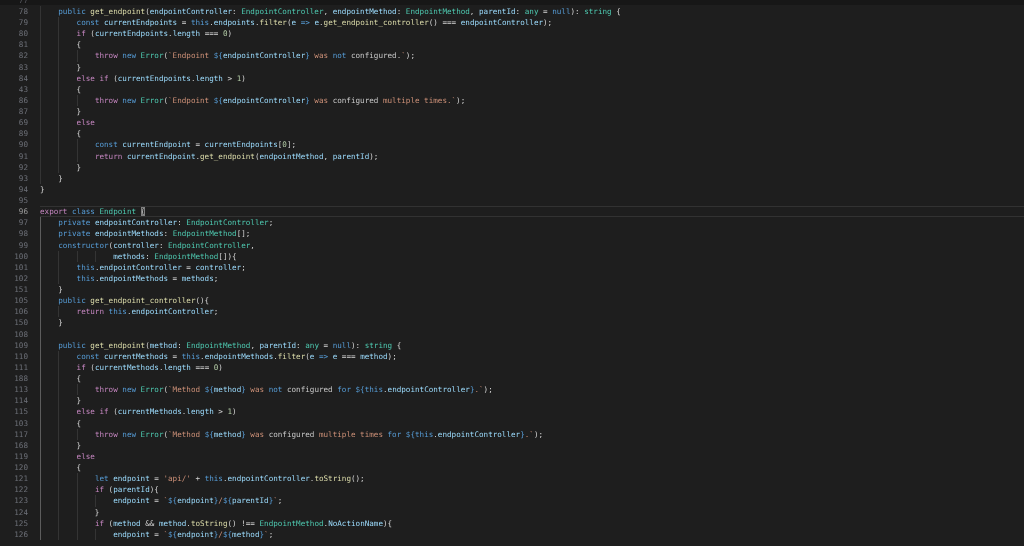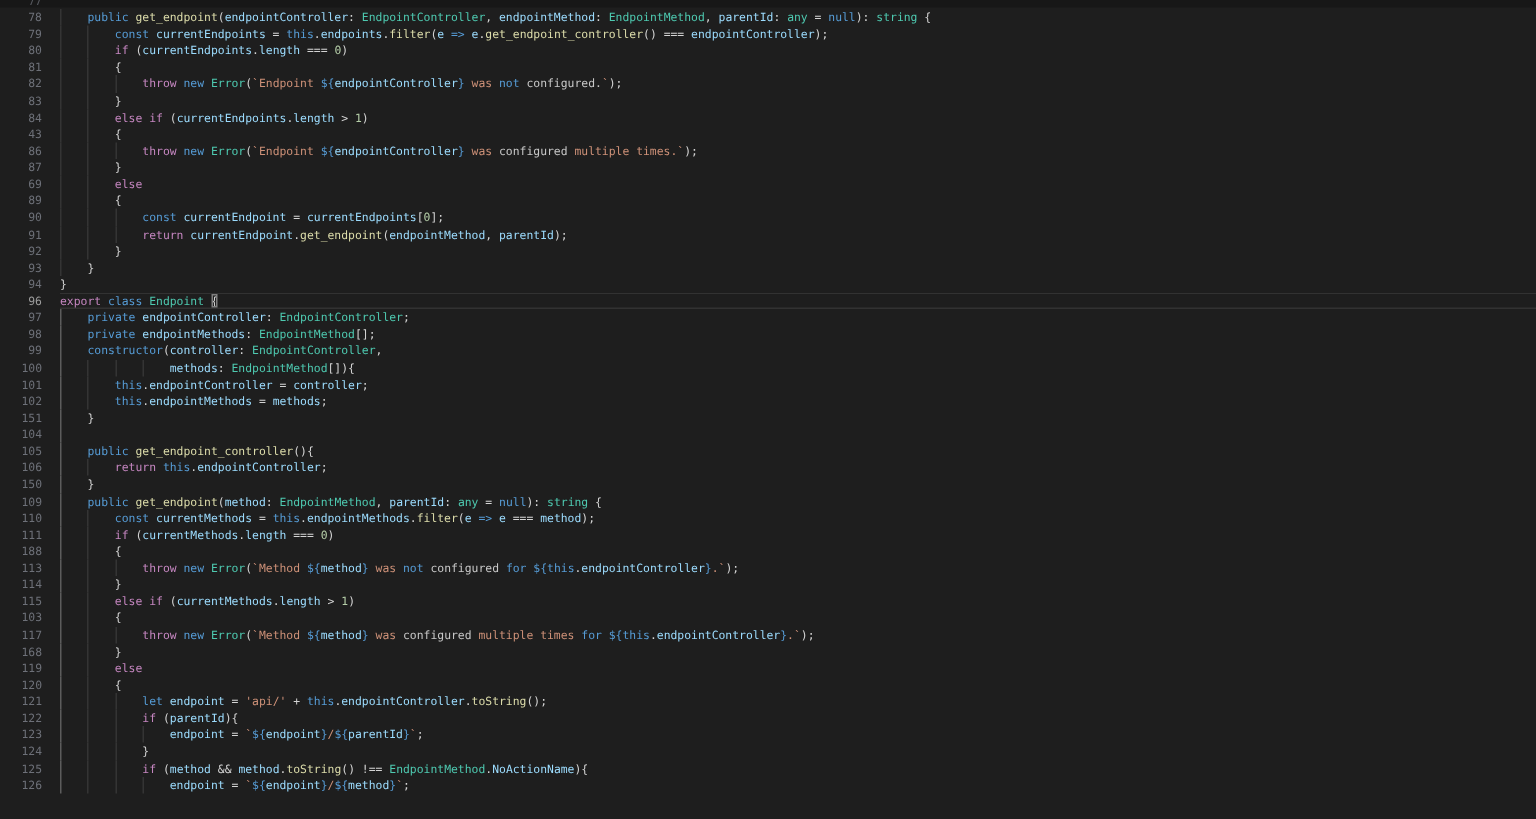--- a/index.html
+++ b/index.html
@@ -40,32 +40,33 @@
       <div class="row"><span class="gutter">43</span><span class="code"><i class="guide" style="left: 0ch;"></i><i class="guide" style="left: 4ch;"></i><span style="color: rgb(212, 212, 212);">        {</span></span></div>
       <div class="row"><span class="gutter">86</span><span class="code"><i class="guide" style="left: 0ch;"></i><i class="guide" style="left: 4ch;"></i><i class="guide" style="left: 8ch;"></i><span style="color: rgb(212, 212, 212);">            </span><span style="color: rgb(197, 134, 192);">throw</span><span style="color: rgb(212, 212, 212);"> </span><span style="color: rgb(86, 156, 214);">new</span><span style="color: rgb(212, 212, 212);"> </span><span style="color: rgb(78, 201, 176);">Error</span><span style="color: rgb(212, 212, 212);">(</span><span style="color: rgb(206, 145, 120);">`Endpoint </span><span style="color: rgb(86, 156, 214);">${</span><span style="color: rgb(156, 220, 254);">endpointController</span><span style="color: rgb(86, 156, 214);">}</span><span style="color: rgb(206, 145, 120);"> was </span><span style="color: rgb(200, 200, 200);">configured</span><span style="color: rgb(206, 145, 120);"> multiple times.</span><span style="color: rgb(206, 145, 120);">`</span><span style="color: rgb(212, 212, 212);">);</span></span></div>
       <div class="row"><span class="gutter">87</span><span class="code"><i class="guide" style="left: 0ch;"></i><i class="guide" style="left: 4ch;"></i><span style="color: rgb(212, 212, 212);">        }</span></span></div>
       <div class="row"><span class="gutter">69</span><span class="code"><i class="guide" style="left: 0ch;"></i><i class="guide" style="left: 4ch;"></i><span style="color: rgb(212, 212, 212);">        </span><span style="color: rgb(197, 134, 192);">else</span></span></div>
       <div class="row"><span class="gutter">89</span><span class="code"><i class="guide" style="left: 0ch;"></i><i class="guide" style="left: 4ch;"></i><span style="color: rgb(212, 212, 212);">        {</span></span></div>
       <div class="row"><span class="gutter">90</span><span class="code"><i class="guide" style="left: 0ch;"></i><i class="guide" style="left: 4ch;"></i><i class="guide" style="left: 8ch;"></i><span style="color: rgb(212, 212, 212);">            </span><span style="color: rgb(86, 156, 214);">const</span><span style="color: rgb(212, 212, 212);"> </span><span style="color: rgb(156, 220, 254);">currentEndpoint</span><span style="color: rgb(212, 212, 212);"> = </span><span style="color: rgb(156, 220, 254);">currentEndpoints</span><span style="color: rgb(212, 212, 212);">[</span><span style="color: rgb(181, 206, 168);">0</span><span style="color: rgb(212, 212, 212);">];</span></span></div>
       <div class="row"><span class="gutter">91</span><span class="code"><i class="guide" style="left: 0ch;"></i><i class="guide" style="left: 4ch;"></i><i class="guide" style="left: 8ch;"></i><span style="color: rgb(212, 212, 212);">            </span><span style="color: rgb(197, 134, 192);">return</span><span style="color: rgb(212, 212, 212);"> </span><span style="color: rgb(156, 220, 254);">currentEndpoint</span><span style="color: rgb(212, 212, 212);">.</span><span style="color: rgb(220, 220, 170);">get_endpoint</span><span style="color: rgb(212, 212, 212);">(</span><span style="color: rgb(156, 220, 254);">endpointMethod</span><span style="color: rgb(212, 212, 212);">, </span><span style="color: rgb(156, 220, 254);">parentId</span><span style="color: rgb(212, 212, 212);">);</span></span></div>
       <div class="row"><span class="gutter">92</span><span class="code"><i class="guide" style="left: 0ch;"></i><i class="guide" style="left: 4ch;"></i><span style="color: rgb(212, 212, 212);">        }</span></span></div>
       <div class="row"><span class="gutter">93</span><span class="code"><i class="guide" style="left: 0ch;"></i><span style="color: rgb(212, 212, 212);">    }</span></span></div>
       <div class="row"><span class="gutter">94</span><span class="code"><span style="color: rgb(212, 212, 212);">}</span></span></div>
+      <div class="row"><span class="gutter">95</span><span class="code"></span></div>
       <div class="row current"><span class="gutter">96</span><span class="code"><span style="color: rgb(197, 134, 192);">export</span><span style="color: rgb(212, 212, 212);"> </span><span style="color: rgb(86, 156, 214);">class</span><span style="color: rgb(212, 212, 212);"> </span><span style="color: rgb(78, 201, 176);">Endpoint</span><span style="color: rgb(212, 212, 212);"> </span><span class="tok-box" style="color: rgb(212, 212, 212);">{</span></span></div>
       <div class="row"><span class="gutter">97</span><span class="code"><i class="guide active" style="left: 0ch;"></i><span style="color: rgb(212, 212, 212);">    </span><span style="color: rgb(86, 156, 214);">private</span><span style="color: rgb(212, 212, 212);"> </span><span style="color: rgb(156, 220, 254);">endpointController</span><span style="color: rgb(212, 212, 212);">: </span><span style="color: rgb(78, 201, 176);">EndpointController</span><span style="color: rgb(212, 212, 212);">;</span></span></div>
       <div class="row"><span class="gutter">98</span><span class="code"><i class="guide active" style="left: 0ch;"></i><span style="color: rgb(212, 212, 212);">    </span><span style="color: rgb(86, 156, 214);">private</span><span style="color: rgb(212, 212, 212);"> </span><span style="color: rgb(156, 220, 254);">endpointMethods</span><span style="color: rgb(212, 212, 212);">: </span><span style="color: rgb(78, 201, 176);">EndpointMethod</span><span style="color: rgb(212, 212, 212);">[];</span></span></div>
       <div class="row"><span class="gutter">99</span><span class="code"><i class="guide active" style="left: 0ch;"></i><span style="color: rgb(212, 212, 212);">    </span><span style="color: rgb(86, 156, 214);">constructor</span><span style="color: rgb(212, 212, 212);">(</span><span style="color: rgb(156, 220, 254);">controller</span><span style="color: rgb(212, 212, 212);">: </span><span style="color: rgb(78, 201, 176);">EndpointController</span><span style="color: rgb(212, 212, 212);">,</span></span></div>
       <div class="row"><span class="gutter">100</span><span class="code"><i class="guide active" style="left: 0ch;"></i><i class="guide" style="left: 4ch;"></i><i class="guide" style="left: 8ch;"></i><i class="guide" style="left: 12ch;"></i><span style="color: rgb(212, 212, 212);">                </span><span style="color: rgb(156, 220, 254);">methods</span><span style="color: rgb(212, 212, 212);">: </span><span style="color: rgb(78, 201, 176);">EndpointMethod</span><span style="color: rgb(212, 212, 212);">[]){</span></span></div>
       <div class="row"><span class="gutter">101</span><span class="code"><i class="guide active" style="left: 0ch;"></i><i class="guide" style="left: 4ch;"></i><span style="color: rgb(212, 212, 212);">        </span><span style="color: rgb(86, 156, 214);">this</span><span style="color: rgb(212, 212, 212);">.</span><span style="color: rgb(156, 220, 254);">endpointController</span><span style="color: rgb(212, 212, 212);"> = </span><span style="color: rgb(156, 220, 254);">controller</span><span style="color: rgb(212, 212, 212);">;</span></span></div>
       <div class="row"><span class="gutter">102</span><span class="code"><i class="guide active" style="left: 0ch;"></i><i class="guide" style="left: 4ch;"></i><span style="color: rgb(212, 212, 212);">        </span><span style="color: rgb(86, 156, 214);">this</span><span style="color: rgb(212, 212, 212);">.</span><span style="color: rgb(156, 220, 254);">endpointMethods</span><span style="color: rgb(212, 212, 212);"> = </span><span style="color: rgb(156, 220, 254);">methods</span><span style="color: rgb(212, 212, 212);">;</span></span></div>
       <div class="row"><span class="gutter">151</span><span class="code"><i class="guide active" style="left: 0ch;"></i><span style="color: rgb(212, 212, 212);">    }</span></span></div>
-      <div class="row"><span class="gutter">104</span><span class="code"><i class="guide active" style="left: 0ch;"></i></span></div>
       <div class="row"><span class="gutter">105</span><span class="code"><i class="guide active" style="left: 0ch;"></i><span style="color: rgb(212, 212, 212);">    </span><span style="color: rgb(86, 156, 214);">public</span><span style="color: rgb(212, 212, 212);"> </span><span style="color: rgb(220, 220, 170);">get_endpoint_controller</span><span style="color: rgb(212, 212, 212);">(){</span></span></div>
       <div class="row"><span class="gutter">106</span><span class="code"><i class="guide active" style="left: 0ch;"></i><i class="guide" style="left: 4ch;"></i><span style="color: rgb(212, 212, 212);">        </span><span style="color: rgb(197, 134, 192);">return</span><span style="color: rgb(212, 212, 212);"> </span><span style="color: rgb(86, 156, 214);">this</span><span style="color: rgb(212, 212, 212);">.</span><span style="color: rgb(156, 220, 254);">endpointController</span><span style="color: rgb(212, 212, 212);">;</span></span></div>
       <div class="row"><span class="gutter">150</span><span class="code"><i class="guide active" style="left: 0ch;"></i><span style="color: rgb(212, 212, 212);">    }</span></span></div>
+      <div class="row"><span class="gutter">108</span><span class="code"><i class="guide active" style="left: 0ch;"></i></span></div>
       <div class="row"><span class="gutter">109</span><span class="code"><i class="guide active" style="left: 0ch;"></i><span style="color: rgb(212, 212, 212);">    </span><span style="color: rgb(86, 156, 214);">public</span><span style="color: rgb(212, 212, 212);"> </span><span style="color: rgb(220, 220, 170);">get_endpoint</span><span style="color: rgb(212, 212, 212);">(</span><span style="color: rgb(156, 220, 254);">method</span><span style="color: rgb(212, 212, 212);">: </span><span style="color: rgb(78, 201, 176);">EndpointMethod</span><span style="color: rgb(212, 212, 212);">, </span><span style="color: rgb(156, 220, 254);">parentId</span><span style="color: rgb(212, 212, 212);">: </span><span style="color: rgb(78, 201, 176);">any</span><span style="color: rgb(212, 212, 212);"> = </span><span style="color: rgb(86, 156, 214);">null</span><span style="color: rgb(212, 212, 212);">): </span><span style="color: rgb(78, 201, 176);">string</span><span style="color: rgb(212, 212, 212);"> {</span></span></div>
       <div class="row"><span class="gutter">110</span><span class="code"><i class="guide active" style="left: 0ch;"></i><i class="guide" style="left: 4ch;"></i><span style="color: rgb(212, 212, 212);">        </span><span style="color: rgb(86, 156, 214);">const</span><span style="color: rgb(212, 212, 212);"> </span><span style="color: rgb(156, 220, 254);">currentMethods</span><span style="color: rgb(212, 212, 212);"> = </span><span style="color: rgb(86, 156, 214);">this</span><span style="color: rgb(212, 212, 212);">.</span><span style="color: rgb(156, 220, 254);">endpointMethods</span><span style="color: rgb(212, 212, 212);">.</span><span style="color: rgb(220, 220, 170);">filter</span><span style="color: rgb(212, 212, 212);">(</span><span style="color: rgb(156, 220, 254);">e</span><span style="color: rgb(212, 212, 212);"> </span><span style="color: rgb(86, 156, 214);">=&gt;</span><span style="color: rgb(212, 212, 212);"> </span><span style="color: rgb(156, 220, 254);">e</span><span style="color: rgb(212, 212, 212);"> === </span><span style="color: rgb(156, 220, 254);">method</span><span style="color: rgb(212, 212, 212);">);</span></span></div>
       <div class="row"><span class="gutter">111</span><span class="code"><i class="guide active" style="left: 0ch;"></i><i class="guide" style="left: 4ch;"></i><span style="color: rgb(212, 212, 212);">        </span><span style="color: rgb(197, 134, 192);">if</span><span style="color: rgb(212, 212, 212);"> (</span><span style="color: rgb(156, 220, 254);">currentMethods</span><span style="color: rgb(212, 212, 212);">.</span><span style="color: rgb(156, 220, 254);">length</span><span style="color: rgb(212, 212, 212);"> === </span><span style="color: rgb(181, 206, 168);">0</span><span style="color: rgb(212, 212, 212);">)</span></span></div>
       <div class="row"><span class="gutter">188</span><span class="code"><i class="guide active" style="left: 0ch;"></i><i class="guide" style="left: 4ch;"></i><span style="color: rgb(212, 212, 212);">        {</span></span></div>
       <div class="row"><span class="gutter">113</span><span class="code"><i class="guide active" style="left: 0ch;"></i><i class="guide" style="left: 4ch;"></i><i class="guide" style="left: 8ch;"></i><span style="color: rgb(212, 212, 212);">            </span><span style="color: rgb(197, 134, 192);">throw</span><span style="color: rgb(212, 212, 212);"> </span><span style="color: rgb(86, 156, 214);">new</span><span style="color: rgb(212, 212, 212);"> </span><span style="color: rgb(78, 201, 176);">Error</span><span style="color: rgb(212, 212, 212);">(</span><span style="color: rgb(206, 145, 120);">`Method </span><span style="color: rgb(86, 156, 214);">${</span><span style="color: rgb(156, 220, 254);">method</span><span style="color: rgb(86, 156, 214);">}</span><span style="color: rgb(206, 145, 120);"> was </span><span style="color: rgb(86, 156, 214);">not</span><span style="color: rgb(206, 145, 120);"> </span><span style="color: rgb(200, 200, 200);">configured</span><span style="color: rgb(206, 145, 120);"> </span><span style="color: rgb(86, 156, 214);">for</span><span style="color: rgb(206, 145, 120);"> </span><span style="color: rgb(86, 156, 214);">${</span><span style="color: rgb(86, 156, 214);">this</span><span style="color: rgb(212, 212, 212);">.</span><span style="color: rgb(156, 220, 254);">endpointController</span><span style="color: rgb(86, 156, 214);">}</span><span style="color: rgb(206, 145, 120);">.`</span><span style="color: rgb(212, 212, 212);">);</span></span></div>
       <div class="row"><span class="gutter">114</span><span class="code"><i class="guide active" style="left: 0ch;"></i><i class="guide" style="left: 4ch;"></i><span style="color: rgb(212, 212, 212);">        }</span></span></div>
       <div class="row"><span class="gutter">115</span><span class="code"><i class="guide active" style="left: 0ch;"></i><i class="guide" style="left: 4ch;"></i><span style="color: rgb(212, 212, 212);">        </span><span style="color: rgb(197, 134, 192);">else</span><span style="color: rgb(212, 212, 212);"> </span><span style="color: rgb(197, 134, 192);">if</span><span style="color: rgb(212, 212, 212);"> (</span><span style="color: rgb(156, 220, 254);">currentMethods</span><span style="color: rgb(212, 212, 212);">.</span><span style="color: rgb(156, 220, 254);">length</span><span style="color: rgb(212, 212, 212);"> &gt; </span><span style="color: rgb(181, 206, 168);">1</span><span style="color: rgb(212, 212, 212);">)</span></span></div>
       <div class="row"><span class="gutter">103</span><span class="code"><i class="guide active" style="left: 0ch;"></i><i class="guide" style="left: 4ch;"></i><span style="color: rgb(212, 212, 212);">        {</span></span></div>
       <div class="row"><span class="gutter">117</span><span class="code"><i class="guide active" style="left: 0ch;"></i><i class="guide" style="left: 4ch;"></i><i class="guide" style="left: 8ch;"></i><span style="color: rgb(212, 212, 212);">            </span><span style="color: rgb(197, 134, 192);">throw</span><span style="color: rgb(212, 212, 212);"> </span><span style="color: rgb(86, 156, 214);">new</span><span style="color: rgb(212, 212, 212);"> </span><span style="color: rgb(78, 201, 176);">Error</span><span style="color: rgb(212, 212, 212);">(</span><span style="color: rgb(206, 145, 120);">`Method </span><span style="color: rgb(86, 156, 214);">${</span><span style="color: rgb(156, 220, 254);">method</span><span style="color: rgb(86, 156, 214);">}</span><span style="color: rgb(206, 145, 120);"> was </span><span style="color: rgb(200, 200, 200);">configured</span><span style="color: rgb(206, 145, 120);"> multiple times </span><span style="color: rgb(86, 156, 214);">for</span><span style="color: rgb(206, 145, 120);"> </span><span style="color: rgb(86, 156, 214);">${</span><span style="color: rgb(86, 156, 214);">this</span><span style="color: rgb(212, 212, 212);">.</span><span style="color: rgb(156, 220, 254);">endpointController</span><span style="color: rgb(86, 156, 214);">}</span><span style="color: rgb(206, 145, 120);">.`</span><span style="color: rgb(212, 212, 212);">);</span></span></div>
       <div class="row"><span class="gutter">168</span><span class="code"><i class="guide active" style="left: 0ch;"></i><i class="guide" style="left: 4ch;"></i><span style="color: rgb(212, 212, 212);">        }</span></span></div>

